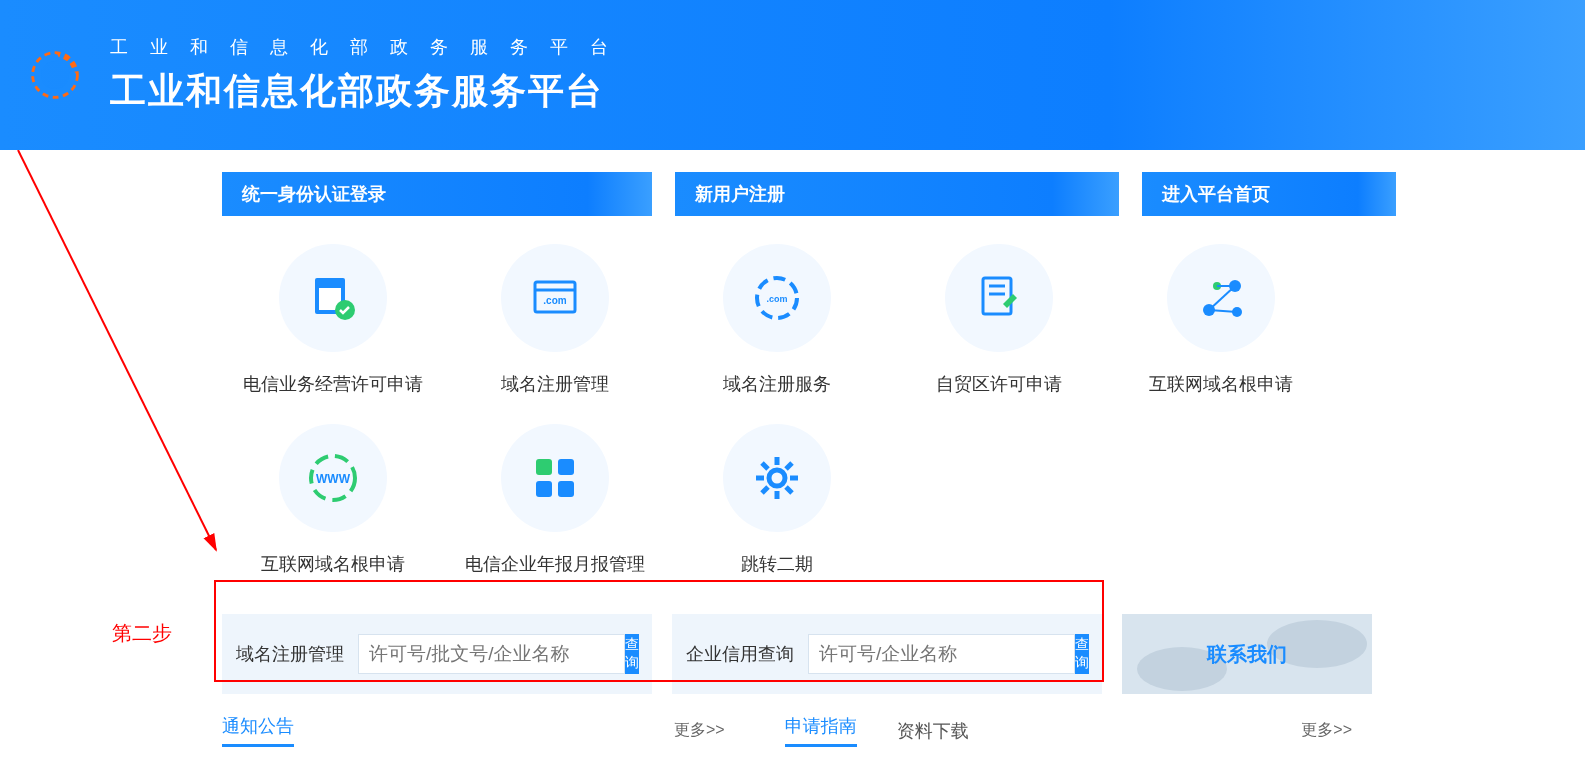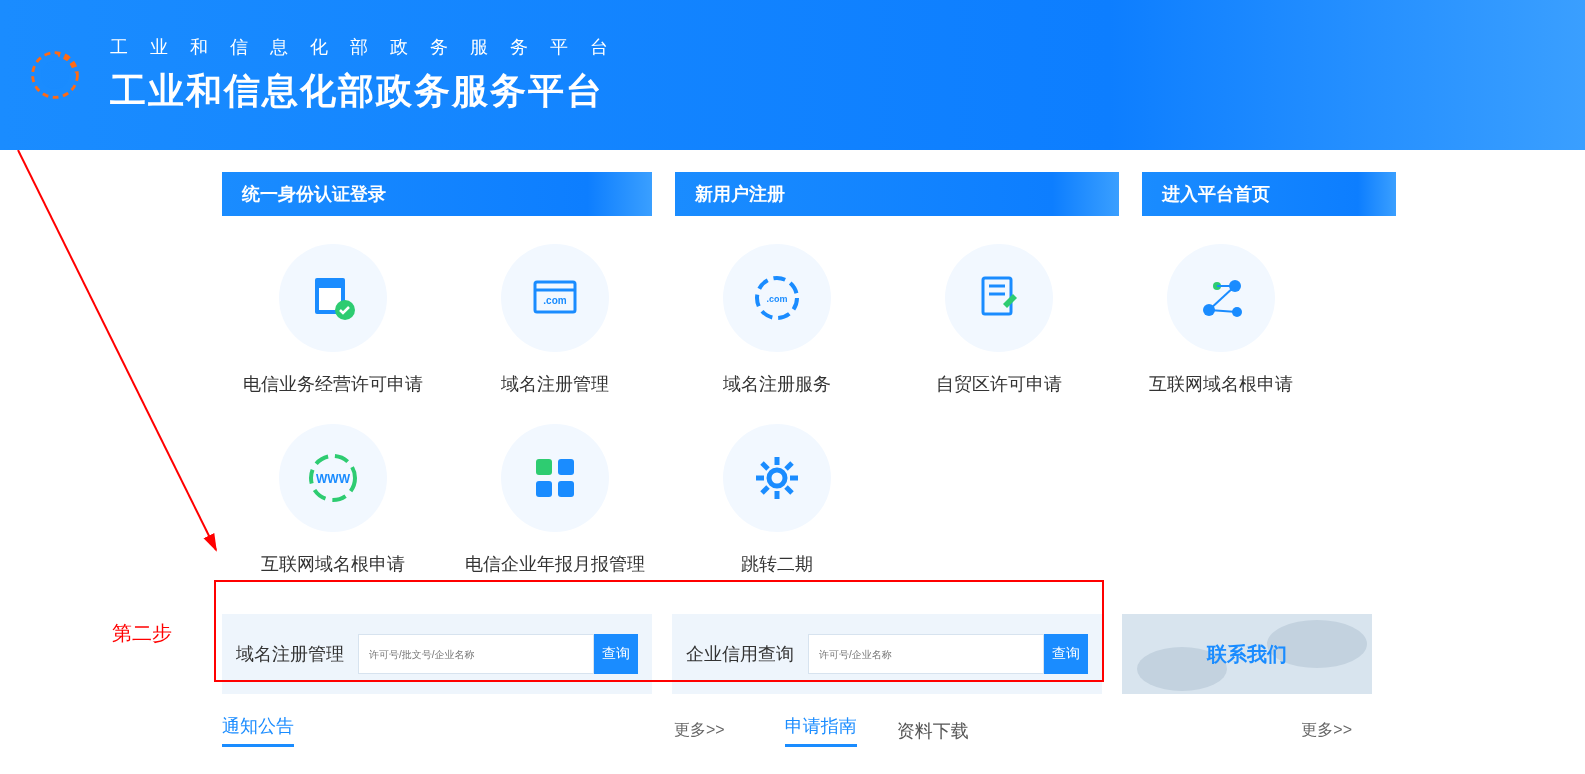--- a/index.html
+++ b/index.html
@@ -97,21 +97,21 @@
   display: flex;
   align-items: center;
   padding: 0 14px;
 }
 .query-title { font-size: 18px; color: #333; margin-right: 14px; white-space: nowrap; }
 .query-input {
   flex: 1;
   height: 40px;
   border: 1px solid #d7e3ef;
   background: #fff;
-  font-size: 10px;
+  font-size: 19px;
   padding: 0 10px;
   color: #666;
 }
 .query-btn {
   width: 44px;
   height: 40px;
   background: #1a8cff;
   color: #fff;
   border: none;
   font-size: 14px;

